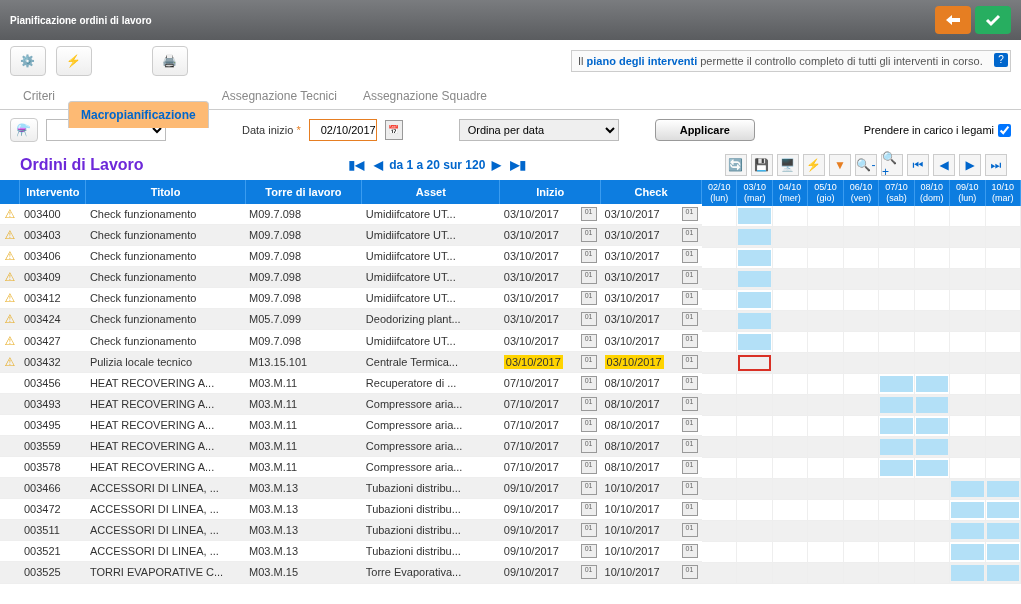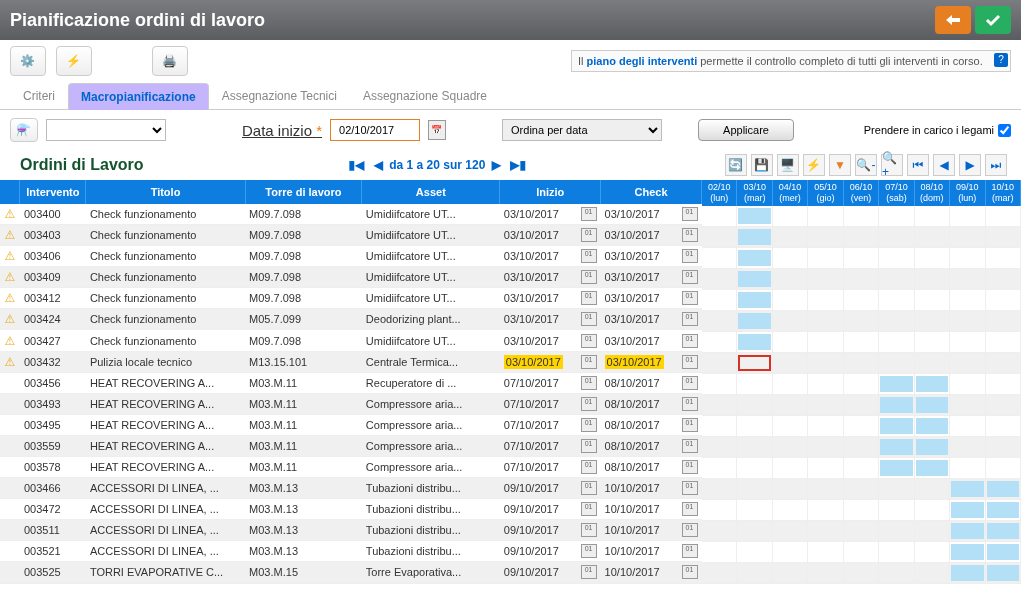--- a/index.html
+++ b/index.html
@@ -1,36 +1,36 @@
 <!DOCTYPE html>
 <html><head>
 <meta charset="utf-8">
 <style>
 * { box-sizing: border-box; margin: 0; padding: 0; }
 body { font-family: Arial, sans-serif; font-size: 12px; background: #fff; width: 1021px; }
-.titlebar { background: linear-gradient(#7a7c7f, #5a5c5f); color: #fff; padding: 6px 10px; display: flex; justify-content: space-between; align-items: center; font-weight: bold; font-size: 18px; }
+.titlebar { background: linear-gradient(#7a7c7f, #5a5c5f); color: #fff; padding: 6px 10px; display: flex; justify-content: space-between; align-items: center; font-weight: bold; font-size: 10px; }
 .titlebar-buttons { display: flex; gap: 4px; }
 .tb-btn { width: 36px; height: 28px; border-radius: 4px; display: flex; align-items: center; justify-content: center; cursor: pointer; }
 .tb-btn.orange { background: #e67e22; }
 .tb-btn.green { background: #27ae60; }
 .toolbar-row { display: flex; padding: 6px 10px; align-items: center; gap: 10px; }
 .tool-btn { width: 36px; height: 30px; border: 1px solid #ccc; border-radius: 4px; background: linear-gradient(#fff,#eee); display: flex; align-items: center; justify-content: center; cursor: pointer; }
 .info-text { margin-left: auto; flex: 0 0 440px; font-size: 11px; color: #555; border: 1px solid #ccc; padding: 4px 6px; background: #fafafa; position: relative; }
 .info-text .link { color: #0066cc; font-weight: bold; }
 .help-icon { position: absolute; right: 2px; top: 2px; background: #0066cc; color: #fff; width: 14px; height: 14px; font-size: 10px; text-align: center; border-radius: 2px; line-height: 14px; }
 .tabs { display: flex; padding: 0 10px; border-bottom: 1px solid #ccc; }
 .tab { padding: 6px 12px; color: #888; cursor: pointer; border: 1px solid transparent; border-bottom: none; }
-.tab.active { color: #0066cc; font-weight: bold; border-color: #ccc; background: #c4b5fd; border-radius: 4px 4px 0 0; position: relative; top: 1px; }
+.tab.active { color: #0066cc; font-weight: bold; border-color: #ccc; background: #fdba74; border-radius: 4px 4px 0 0; position: relative; top: 19px; }
 .filter-row { display: flex; align-items: center; padding: 8px 10px; gap: 8px; }
-.section-title { color: #14532d; font-weight: bold; font-size: 16px; padding: 4px 10px; }
+.section-title { color: #6d28d9; font-weight: bold; font-size: 16px; padding: 4px 10px; }
 .dropdown-empty { width: 120px; height: 22px; border: 1px solid #bbb; background: #fff; }
-.date-input { width: 90px; height: 22px; border: 1px solid #e67e22; padding: 0 8px; font-size: 11px; }
+.date-input { width: 68px; height: 22px; border: 1px solid #e67e22; padding: 0 0; font-size: 11px; text-align: right; }
 .sort-select { width: 160px; height: 22px; border: 1px solid #bbb; font-size: 11px; padding: 0 4px; }
-.apply-btn { padding: 4px 24px; border: 1px solid #999; background: linear-gradient(#fff,#ddd); border-radius: 4px; cursor: pointer; font-size: 11px; }
-.label-txt { font-size: 15px; color: #333; text-decoration: underline; }
+.apply-btn { padding: 4px 24px; border: 1px solid #999; background: linear-gradient(#fff,#ddd); border-radius: 4px; cursor: pointer; font-size: 11px; font-weight: bold; }
+.label-txt { font-size: 11px; color: #333; }
 .req-star { color: #e67e22; }
 .cal-icon { width: 18px; height: 20px; border: 1px solid #999; background: #eee; display: inline-flex; align-items: center; justify-content: center; font-size: 9px; color: #666; cursor: pointer; }
 .checkbox-label { display: flex; align-items: center; gap: 4px; margin-left: auto; font-size: 11px; }
 .pager-row { display: flex; align-items: center; padding: 2px 10px; gap: 6px; }
 .pager-center { flex: 1; text-align: center; color: #0066cc; font-weight: bold; font-size: 12px; }
 .pager-ctrl { color: #0066cc; cursor: pointer; padding: 0 3px; }
 .gantt-toolbar { display: flex; gap: 4px; align-items: center; padding: 0 4px; }
 .gt-btn { width: 22px; height: 22px; display: flex; align-items: center; justify-content: center; border: 1px solid #ccc; background: #f5f5f5; cursor: pointer; font-size: 12px; color: #666; }
 .main-grid { display: flex; }
 .left-table { flex: 0 0 702px; border-collapse: collapse; }

